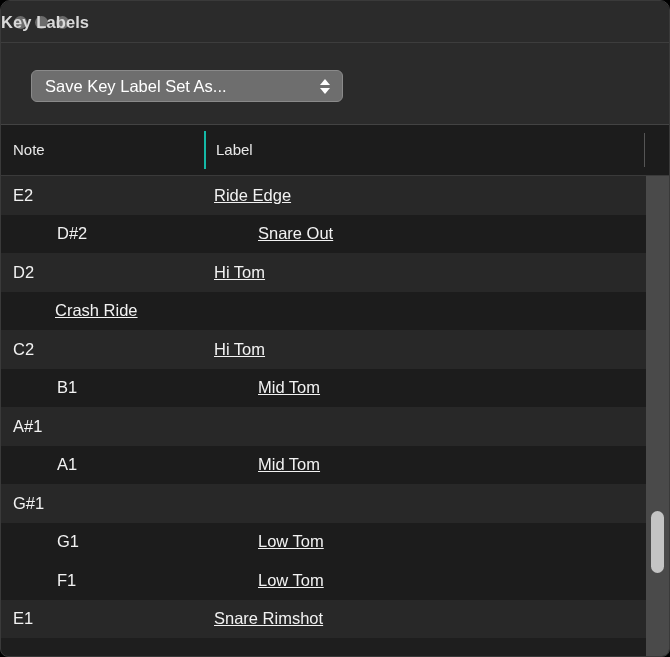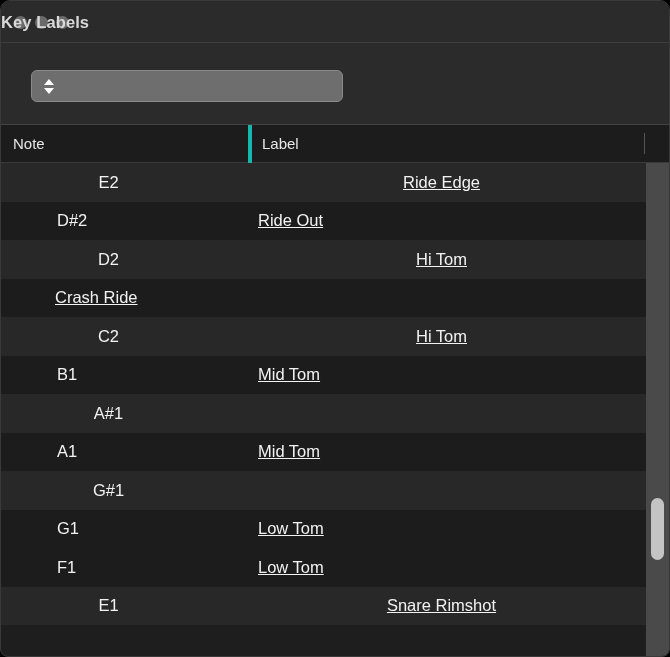--- a/index.html
+++ b/index.html
@@ -109,21 +109,21 @@
     height: 0;
     border-left: 5px solid transparent;
     border-right: 5px solid transparent;
   }
   .chev-up { border-bottom: 6px solid #ffffff; }
   .chev-down { border-top: 6px solid #ffffff; }
 
   
   .table-header {
     position: relative;
-    height: 38px;
+    height: 51px;
     background: #1c1c1c;
     border-bottom: 1px solid #3a3a3a;
     box-sizing: border-box;
     display: flex;
     align-items: center;
   }
   .th {
     color: #e8e8e8;
     font-size: 15px;
     height: 38px;
@@ -132,22 +132,21 @@
     overflow: hidden;
     white-space: nowrap;
   }
   .th-note {
     width: 203px;
     padding-left: 12px;
   }
   .th-label {
     flex: 1;
     padding-left: 10px;
-    border-left: 4px solid #14b8a6;
-    margin-left: 44px;
+    border-left: 2px solid #14b8a6;
   }
   .th-divider-right {
     position: absolute;
     right: 24px;
     top: 8px;
     bottom: 8px;
     width: 1px;
     background: #555555;
   }
 
@@ -162,21 +161,21 @@
     left: 0;
     top: 0;
     right: 0;
   }
   .row {
     display: flex;
     align-items: center;
     height: 38.5px;
     box-sizing: border-box;
   }
-  .row.odd  { background: #282828; text-align: center; }
+  .row.odd  { background: #282828; }
   .row.even { background: #1c1c1c; padding-left: 44px; }
   .cell {
     font-size: 16.5px;
     color: #f2f2f2;
     white-space: nowrap;
     overflow: hidden;
     box-sizing: border-box;
   }
   .cell-note {
     width: 203px;
@@ -216,20 +215,21 @@
     <div class="traffic-lights">
       <span class="tl"></span>
       <span class="tl"></span>
       <span class="tl"></span>
     </div>
     <div class="title-text">Key Labels</div>
   </div>
 
   <div class="toolbar">
     <div class="popup-button">
+      <span class="popup-label">Save Key Label Set As...</span>
       <span class="popup-chevrons">
         <span class="chev chev-up"></span>
         <span class="chev chev-down"></span>
       </span>
     </div>
   </div>
 
   <div class="table-header">
     <div class="th th-note">Note</div>
     <div class="th th-label">Label</div>
@@ -237,21 +237,21 @@
   </div>
 
   <div class="table-body-wrap">
     <div class="table-body" id="table-body">
         <div class="row odd">
           <div class="cell cell-note">E2</div>
           <div class="cell cell-label">Ride Edge</div>
         </div>
         <div class="row even">
           <div class="cell cell-note">D#2</div>
-          <div class="cell cell-label">Ride Out</div>
+          <div class="cell cell-label">Snare Out</div>
         </div>
         <div class="row odd">
           <div class="cell cell-note">D2</div>
           <div class="cell cell-label">Hi Tom</div>
         </div>
         <div class="row even">
           <div class="cell cell-label">Crash Ride</div>
         </div>
         <div class="row odd">
           <div class="cell cell-note">C2</div>

